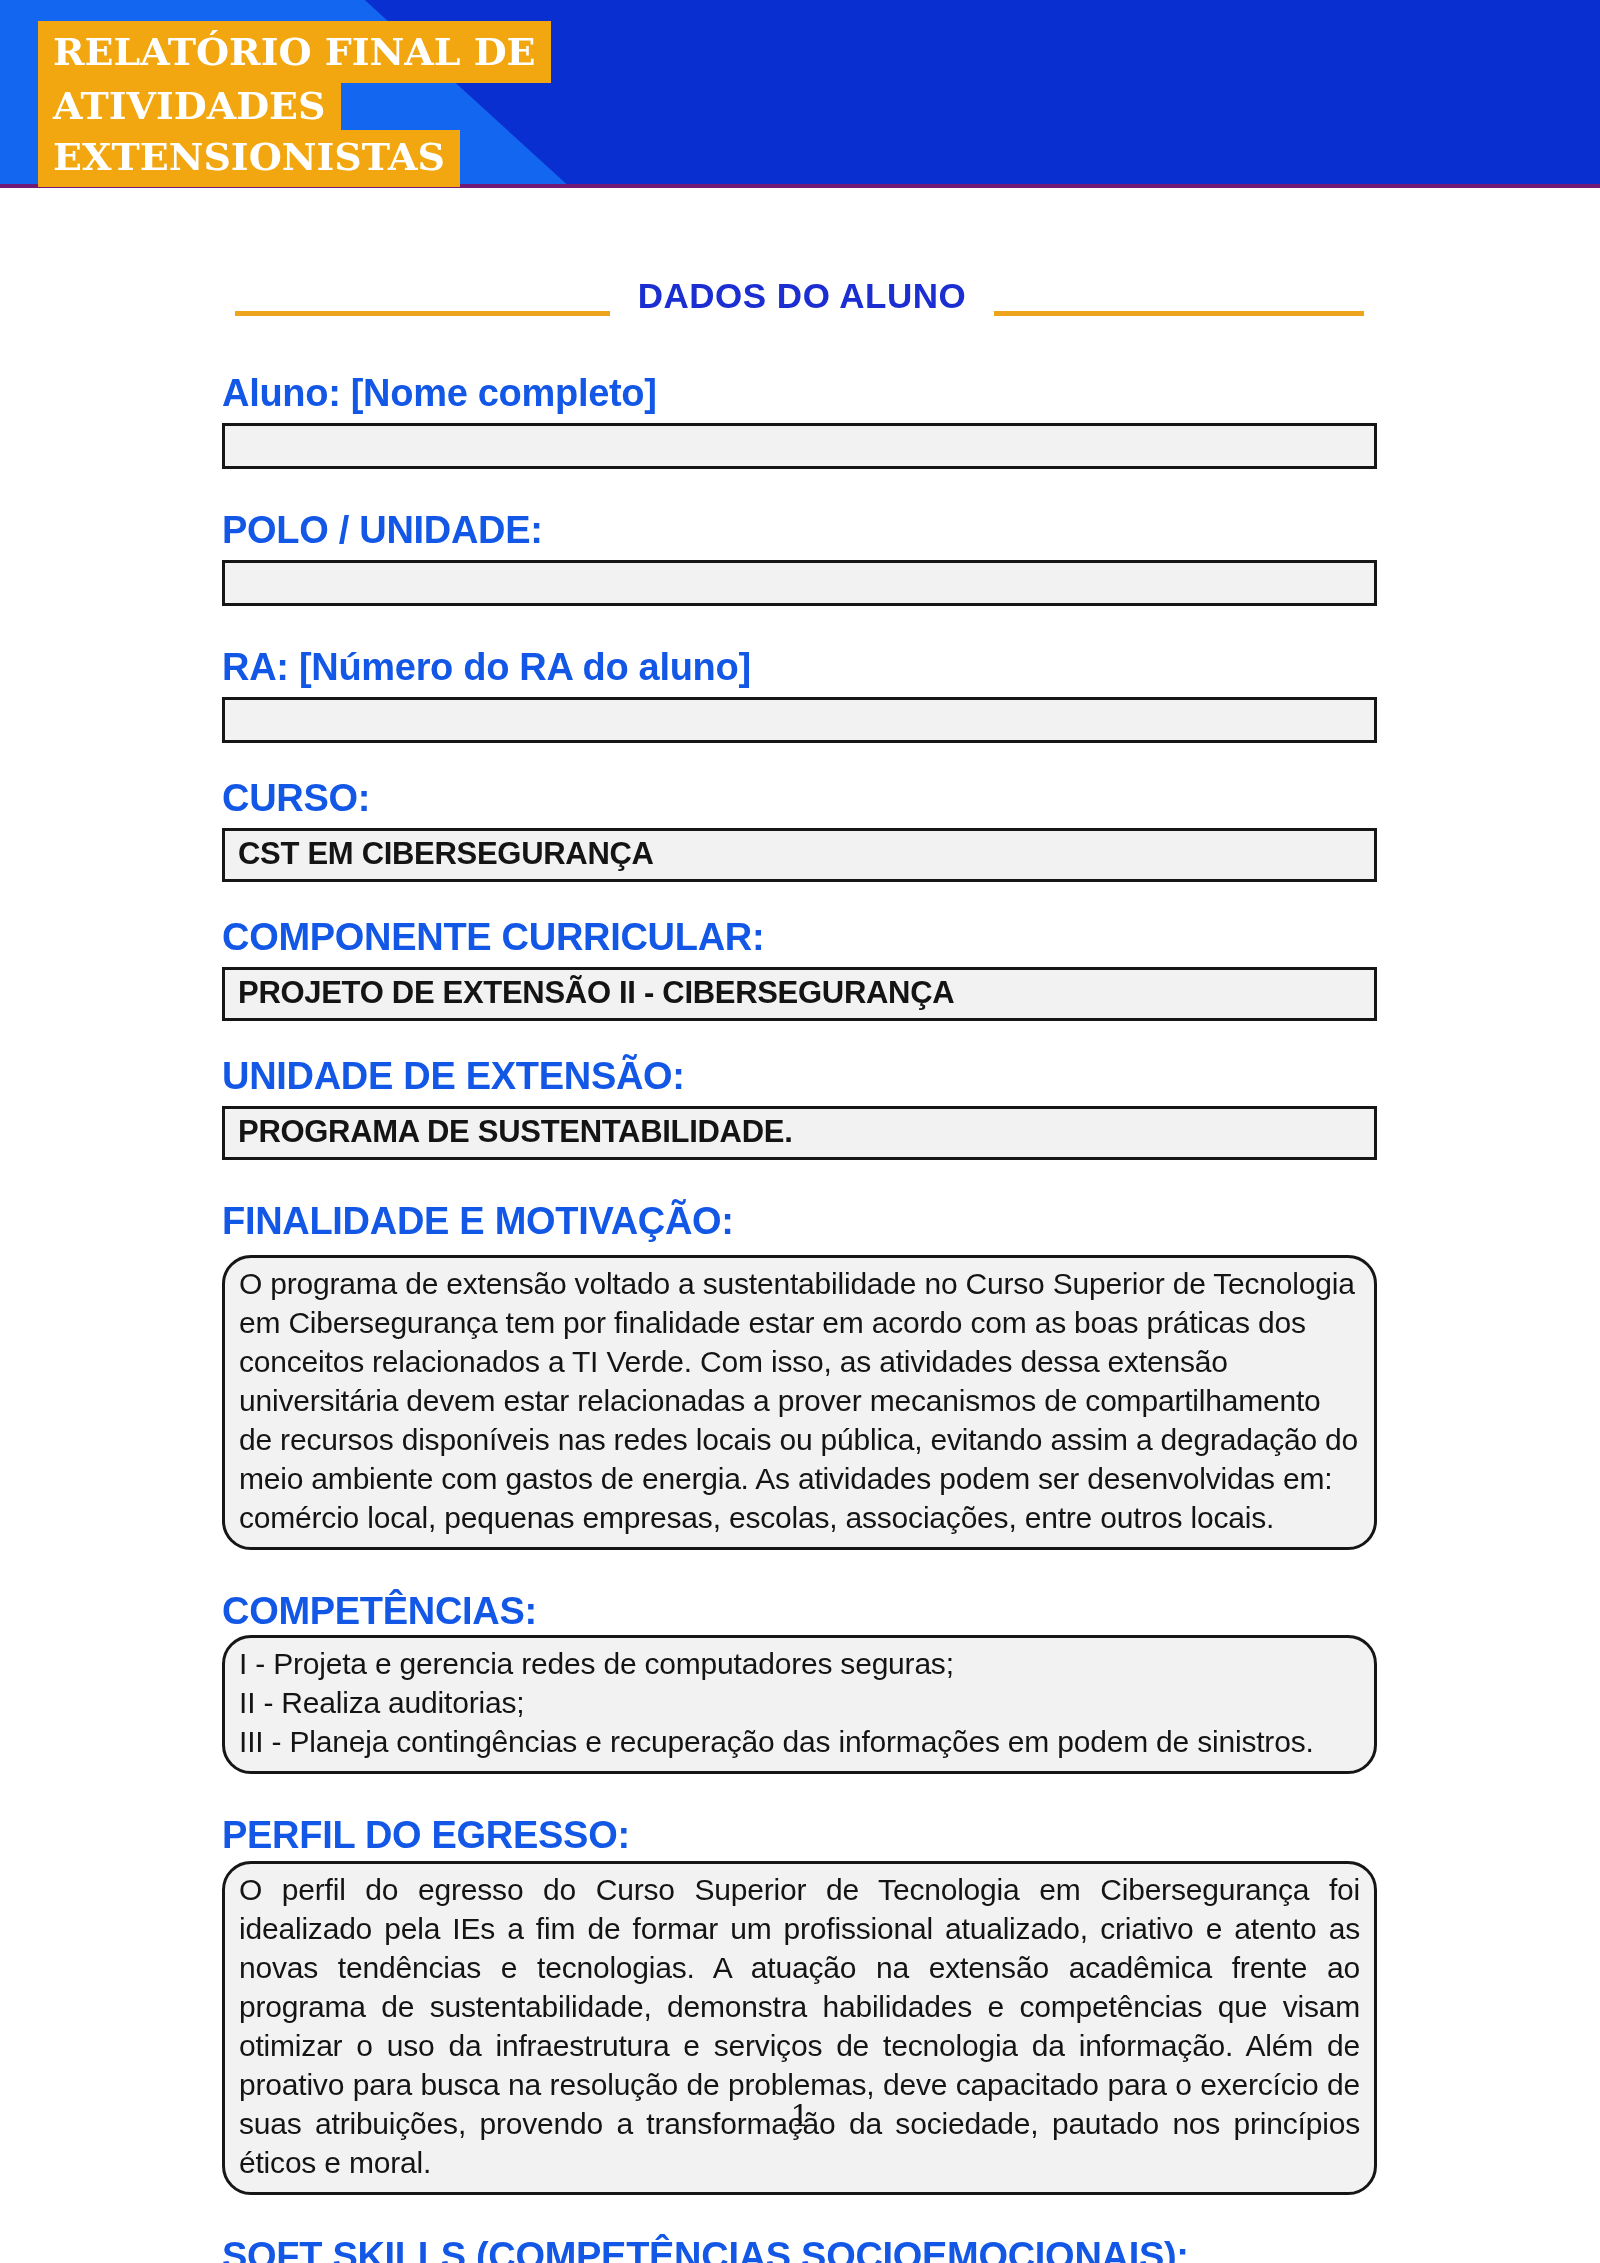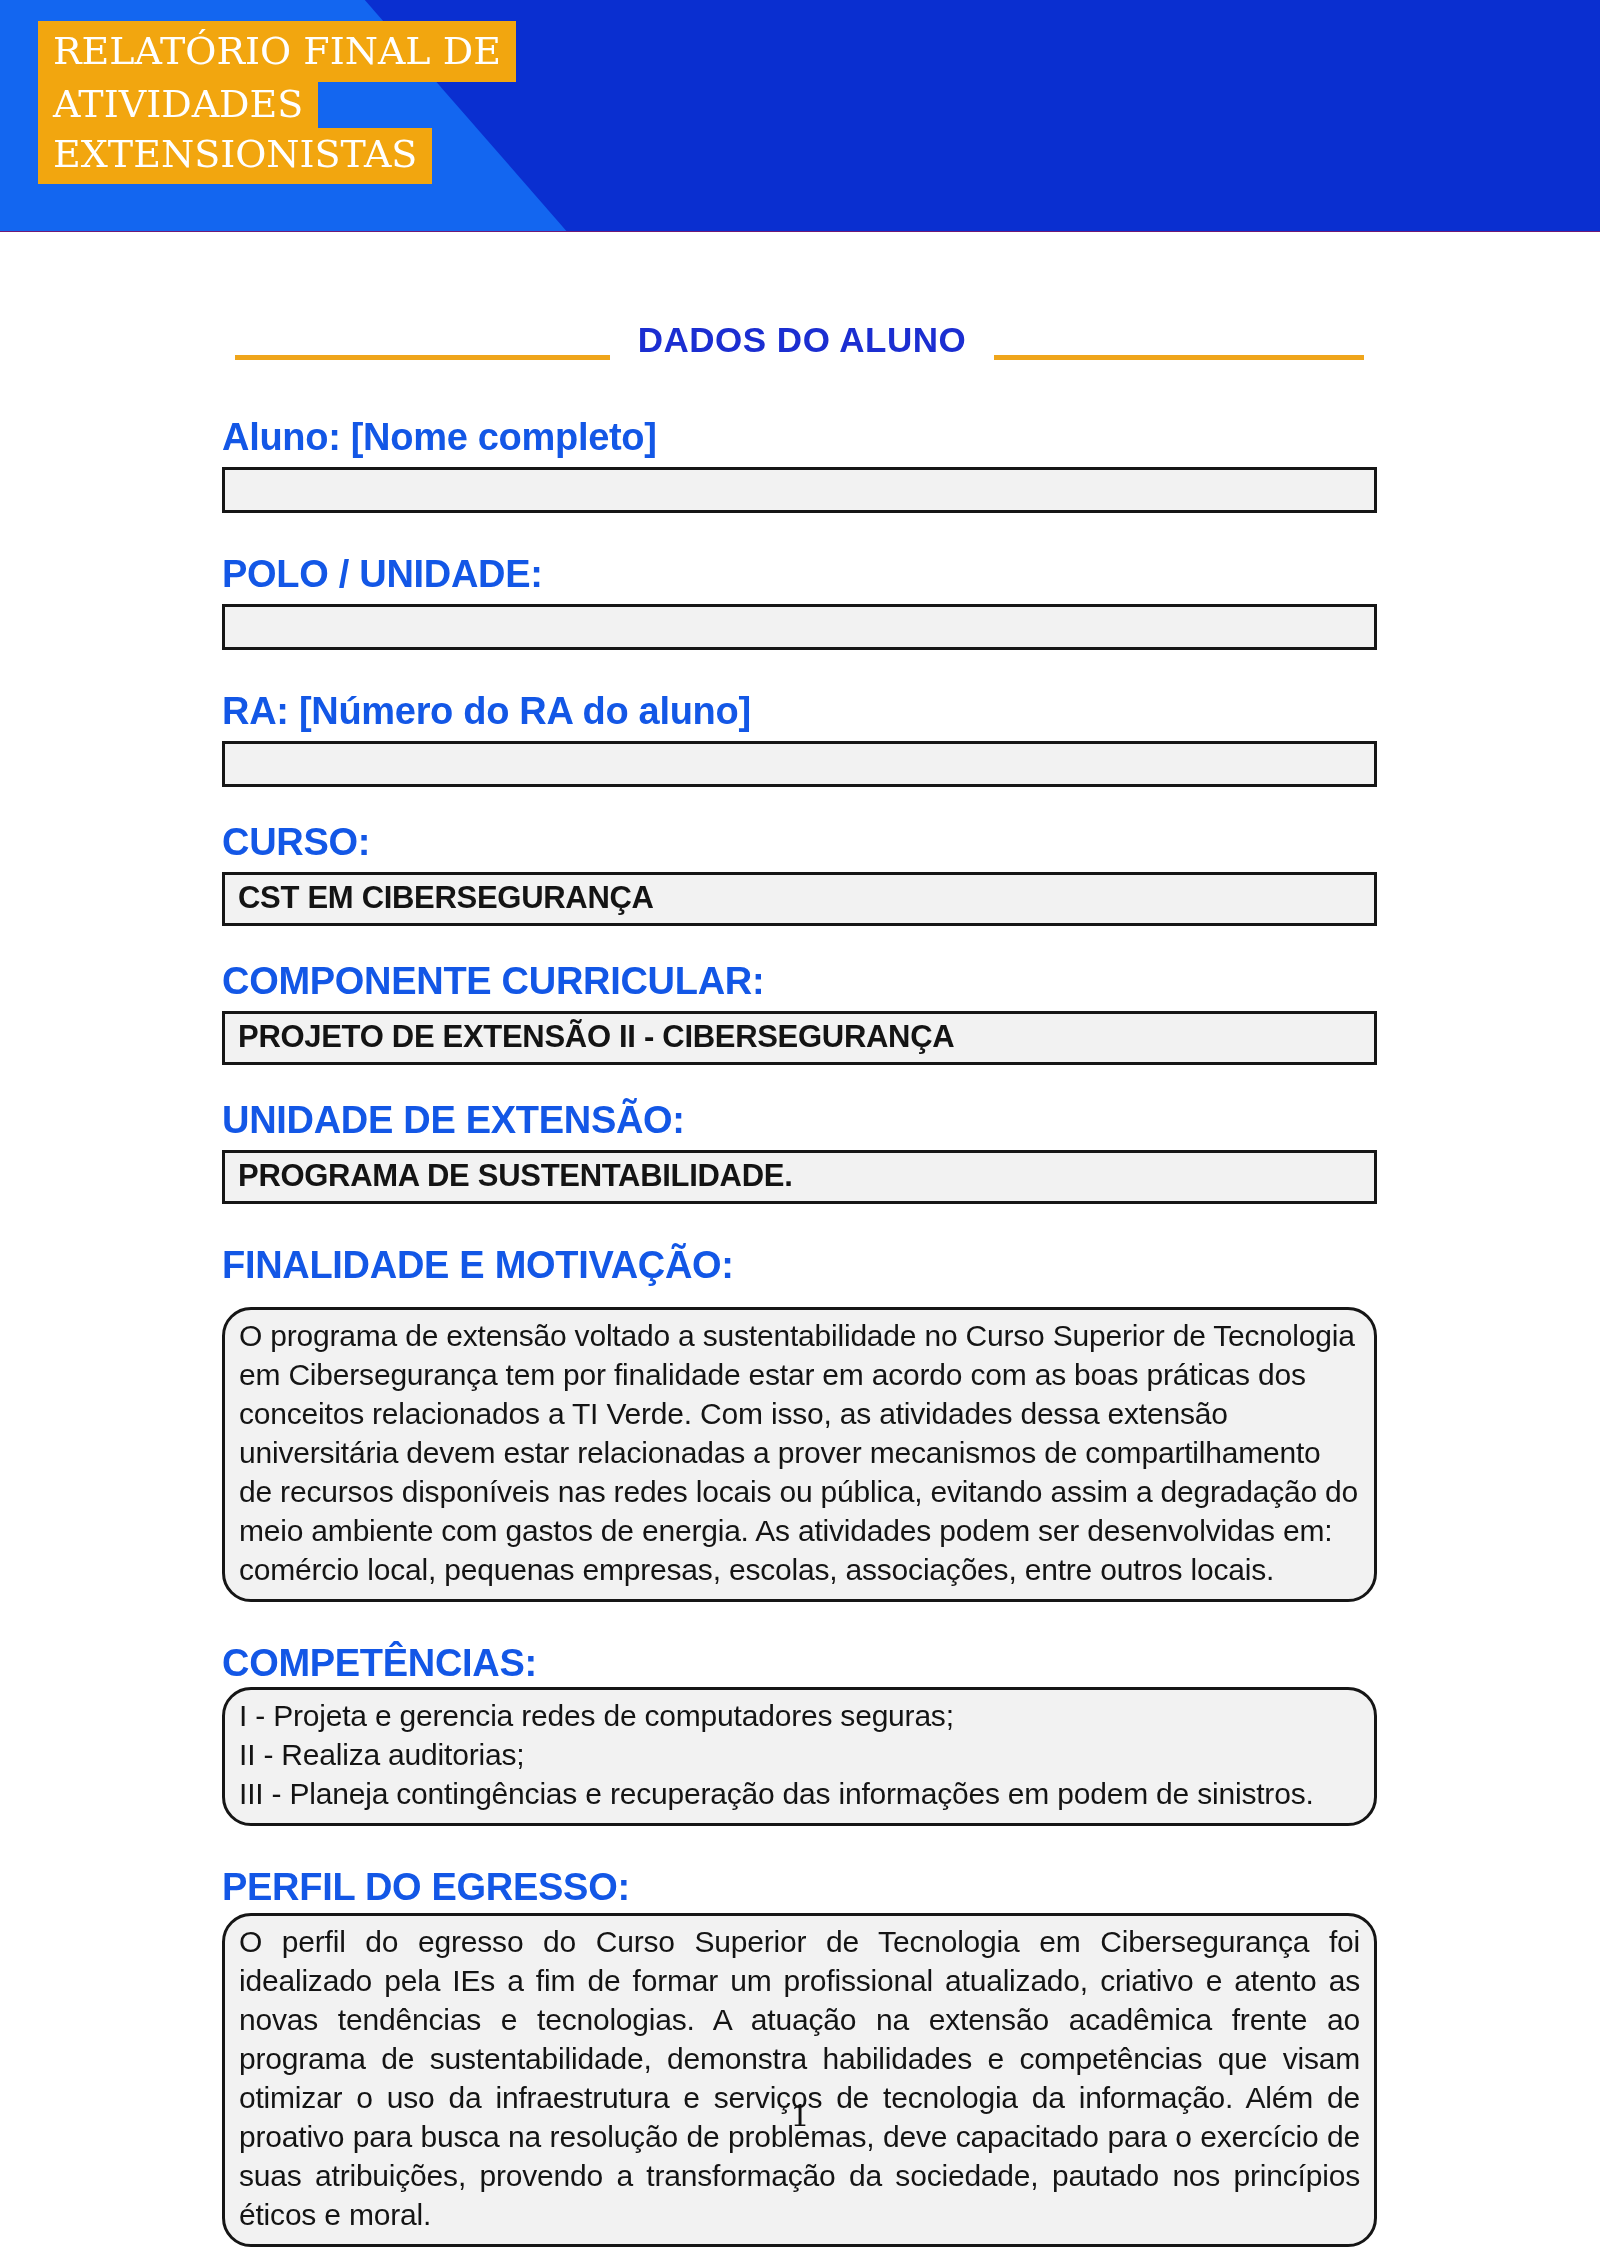--- a/index.html
+++ b/index.html
@@ -19,23 +19,24 @@
     position:relative;
     width:1600px;height:2263px;
     background:#ffffff;
     overflow:hidden;
     font-family:"Liberation Sans", sans-serif;
   }
 
   
   .header{
     position:relative;
-    width:100%;height:232px;
+    width:100%;height:188px;
     background:var(--bg-light);
-    border-bottom:1px solid #701a75;
+    border-bottom:4px solid #701a75;
+    font-weight:bold;
   }
   .header-dark{
     position:absolute;inset:0;
     background:var(--bg-dark);
     clip-path:polygon(22.8% 0, 100% 0, 100% 100%, 35.4% 100%);
   }
   .banner{
     position:absolute;left:38px;top:21px;
   }
   .banner-line{
@@ -178,21 +179,21 @@
       <div class="field-label">COMPONENTE CURRICULAR:</div>
       <div class="box value">PROJETO DE EXTENSÃO II - CIBERSEGURANÇA</div>
     </div>
 
     <div class="group tight">
       <div class="field-label">UNIDADE DE EXTENSÃO:</div>
       <div class="box value">PROGRAMA DE SUSTENTABILIDADE.</div>
     </div>
 
     <div class="group">
-      <div class="field-label" style="margin-bottom:20px;">FINALIDADE E MOTIVAÇÃO:</div>
+      <div class="field-label" style="margin-bottom:12px;">FINALIDADE E MOTIVAÇÃO:</div>
       <div class="box para">O programa de extensão voltado a sustentabilidade no Curso Superior de Tecnologia em Cibersegurança tem por finalidade estar em acordo com as boas práticas dos conceitos relacionados a TI Verde. Com isso, as atividades dessa extensão universitária devem estar relacionadas a prover mecanismos de compartilhamento de recursos disponíveis nas redes locais ou pública, evitando assim a degradação do meio ambiente com gastos de energia. As atividades podem ser desenvolvidas em: comércio local, pequenas empresas, escolas, associações, entre outros locais.</div>
     </div>
 
     <div class="group">
       <div class="field-label" style="margin-bottom:2px;">COMPETÊNCIAS:</div>
       <div class="box para">
         <div class="para-line">I - Projeta e gerencia redes de computadores seguras;</div>
         <div class="para-line">II - Realiza auditorias;</div>
         <div class="para-line">III - Planeja contingências e recuperação das informações em podem de sinistros.</div>
       </div>

